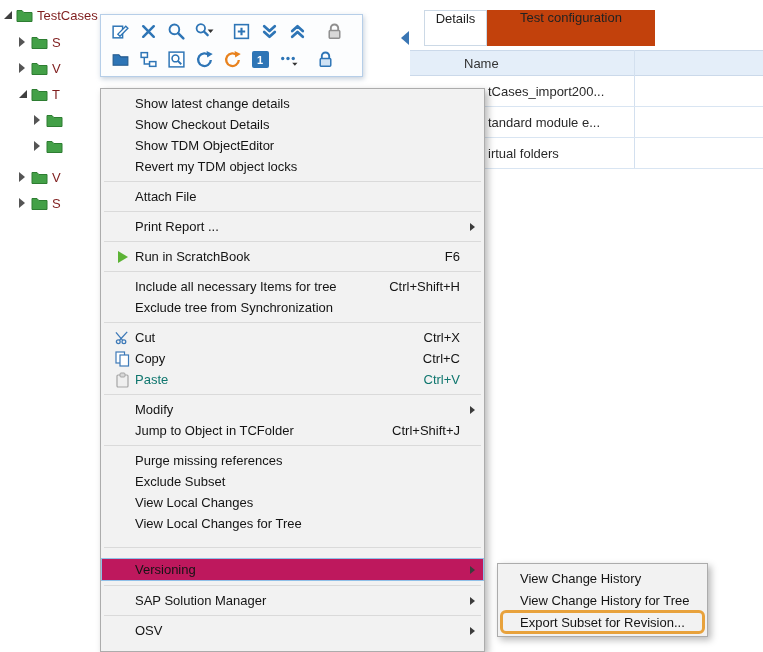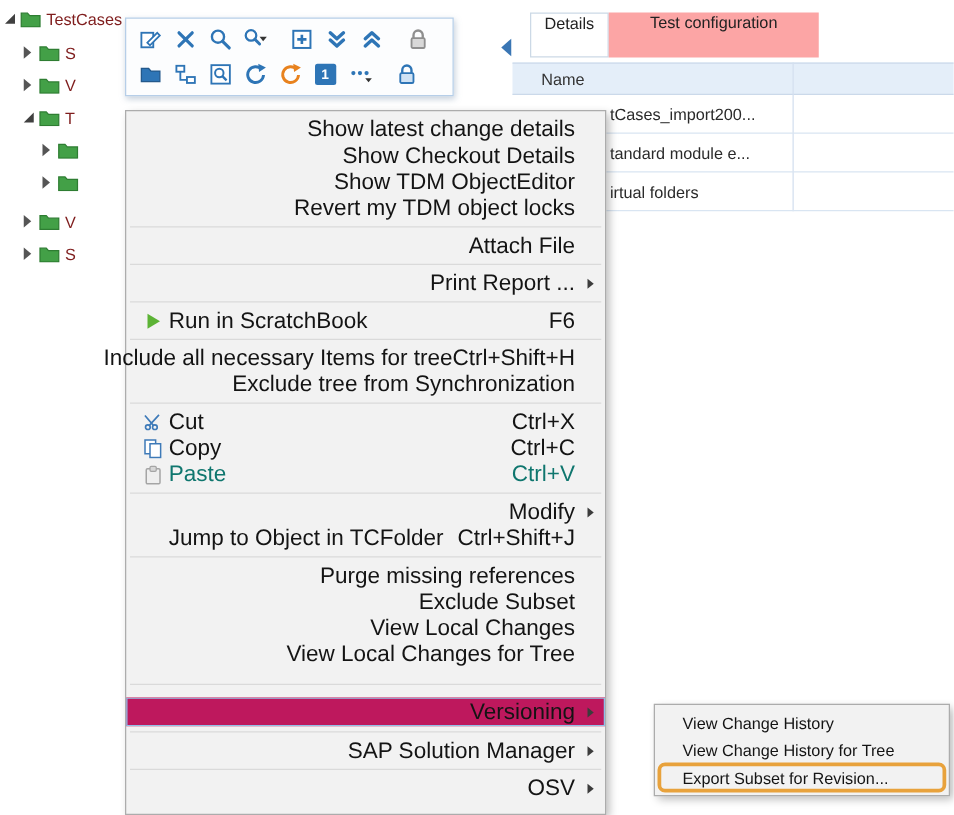--- a/index.html
+++ b/index.html
@@ -21,47 +21,47 @@
   .tb-row { display:flex; align-items:center; height:27px; }
   .tb-btn { width:28px; height:26px; display:flex; align-items:center; justify-content:center; }
   .tb-btn.gap { margin-left:9px; }
   .onebox { width:17px; height:17px; background:#2e75b6; color:#fff; border-radius:2px;
     font-size:11px; font-weight:bold; display:flex; align-items:center; justify-content:center; }
   
   .context-menu { position:absolute; left:100px; top:88px; width:385px; height:564px;
     background:#f2f2f2; border:1px solid #acacac; box-shadow:3px 3px 7px rgba(0,0,0,.28);
     z-index:10; padding-top:4px; }
   .mi { position:relative; display:flex; align-items:center; height:21px; padding:0 24px 0 9px;
-    font-size:18px; color:#141414;justify-content:flex-end; }
+    font-size:13px; color:#141414; }
   .mi-icon { width:25px; flex:0 0 25px; display:flex; align-items:center; justify-content:center; }
   .mi-label { white-space:nowrap; }
   .mi-shortcut { margin-left:auto; white-space:nowrap; }
   .mi.hl { background:#be185d; box-shadow: inset 0 0 0 1px #90c0e8; height:23px; }
   .mi.disabled .mi-label, .mi.disabled .mi-shortcut { color:#0f766e; }
   .mi-arrow { position:absolute; right:9px; top:50%; transform:translateY(-50%);
     width:0; height:0; border-left:5px solid #3c3c3c; border-top:4.5px solid transparent; border-bottom:4.5px solid transparent; }
   .msep { height:1px; background:#dadada; margin:4px 3px; }
   .msep.big { margin:13px 3px 10px; }
   .play-tri { width:0; height:0; border-left:10px solid #5cb335; border-top:6px solid transparent; border-bottom:6px solid transparent; }
   
-  .submenu { position:absolute; left:523px; top:563px; width:237px; background:#f2f2f2;
+  .submenu { position:absolute; left:497px; top:563px; width:211px; background:#f2f2f2;
     border:1px solid #acacac; box-shadow:3px 3px 7px rgba(0,0,0,.28); z-index:15; padding:3px 0; }
   .smi { position:relative; display:flex; align-items:center; height:22px; padding:0 12px 0 22px;
     font-size:13px; color:#141414; white-space:nowrap; }
   .ann { position:absolute; left:2px; right:2px; top:-1px; bottom:-1px;
     border:3px solid #e8a23c; border-radius:6px; pointer-events:none; }
   
   .panel { position:absolute; left:410px; top:0; width:353px; height:652px; z-index:1; background:#fff; }
   .tab { position:absolute; top:10px; height:36px; display:flex; align-items:flex-start; justify-content:center;
     font-size:13px; color:#222; }
   .tab-details { left:14px; width:63px; background:#fff; border:1px solid #ccd9e6; }
-  .tab-config { left:77px; width:168px; background:#fca5a5; }
+  .tab-config { left:77px; width:168px; background:#c2410c; }
   .thead { position:absolute; left:0; top:50px; width:353px; height:26px; background:#e4eef9;
     border-top:1px solid #cbd9ea; border-bottom:1px solid #cbd9ea; display:flex; align-items:center; }
-  .th-label { padding-left:23px; font-size:13px; color:#333; }
+  .th-label { padding-left:54px; font-size:13px; color:#333; }
   .vdiv { position:absolute; left:224px; top:50px; height:119px; width:1px; background:#d3e0ef; }
   .trowx { position:absolute; left:0; width:353px; height:31px; border-bottom:1px solid #d9e5f2;
     display:flex; align-items:center; }
   .cell { padding-left:78px; font-size:13px; color:#2a2a2a; white-space:nowrap; }
   .collapse-arrow { position:absolute; left:401px; top:31px; width:0; height:0;
     border-top:7px solid transparent; border-bottom:7px solid transparent; border-right:8px solid #3a76b4; z-index:2; }
   svg { display:block; }
 </style>
 </head>
 <body>

